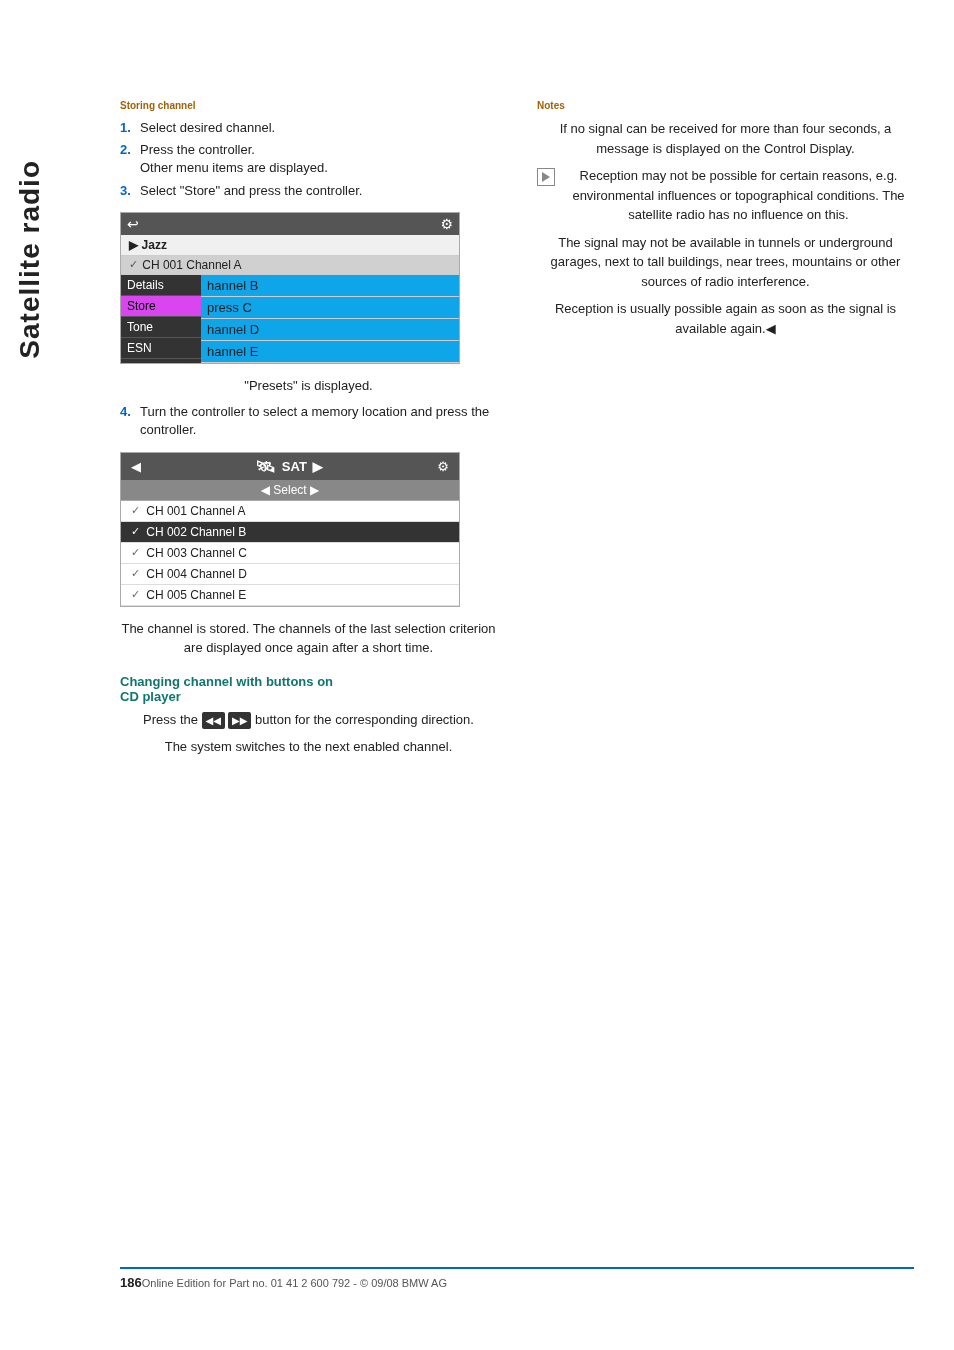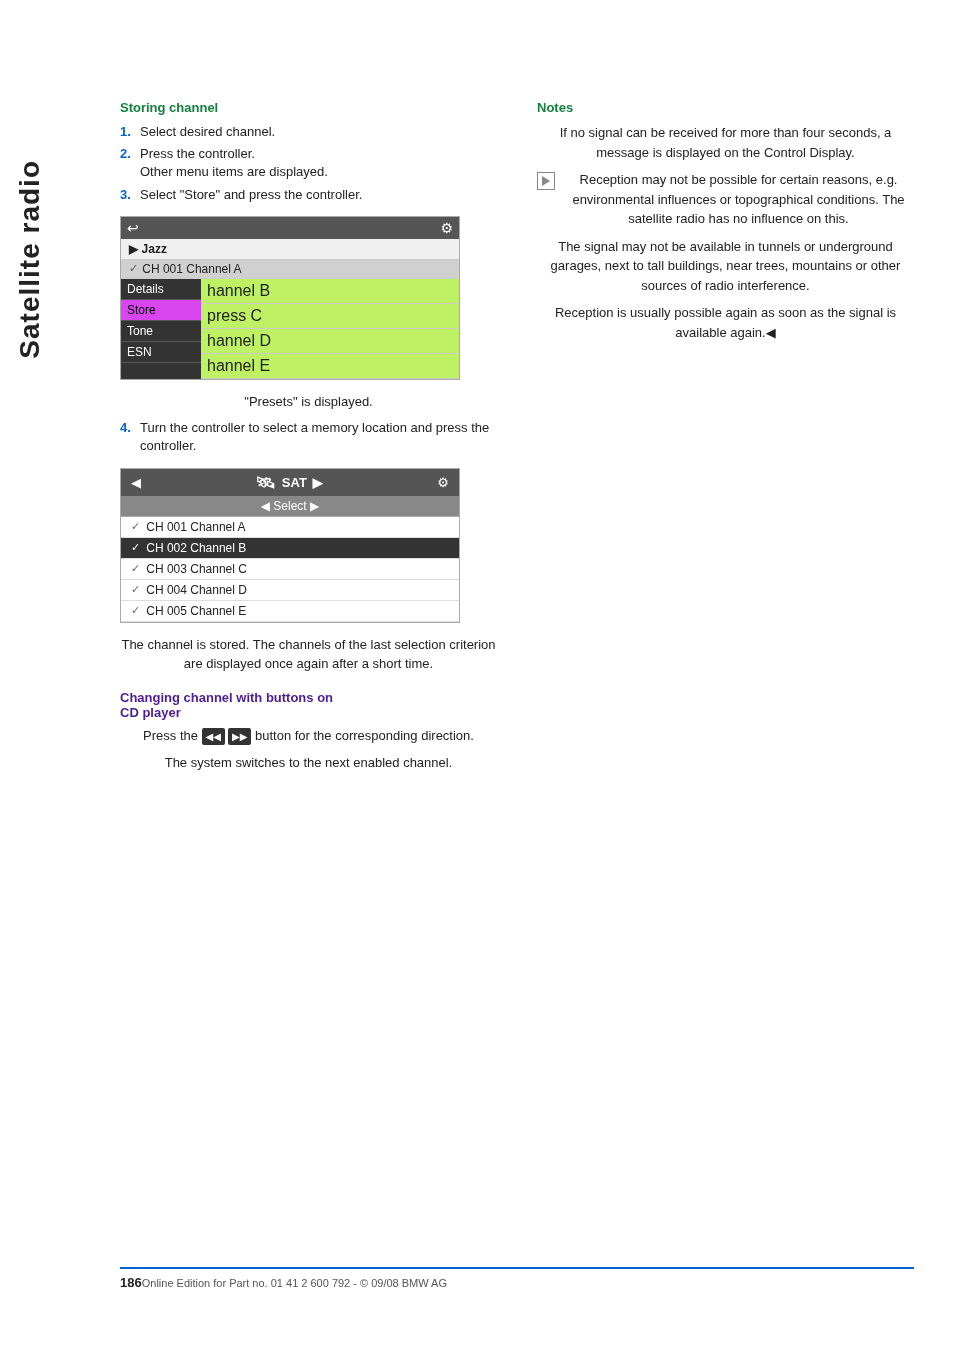--- a/index.html
+++ b/index.html
@@ -48,23 +48,23 @@
       max-width: 380px;
     }
 
     .right-column {
       flex: 1;
       max-width: 380px;
     }
 
     
     .section-title {
-      font-size: 13px;
-      font-weight: bold;
-      color: #15803d;
+      font-size: 10px;
+      font-weight: bold;
+      color: #a16207;
       margin-bottom: 8px;
     }
 
     
     .numbered-list {
       list-style: none;
       padding: 0;
       margin-bottom: 12px;
     }
     .numbered-list li {
@@ -134,23 +134,23 @@
     }
     .menu-item {
       padding: 3px 6px;
       border-bottom: 1px solid #555;
     }
     .menu-item.active {
       background: #d946ef;
       color: #000;
     }
     .channel-list-col {
-      background: #bef264;
+      background: #0ea5e9;
       flex: 1;
-      font-size: 16px;
+      font-size: 13px;
     }
     .channel-list-item {
       padding: 3px 6px;
       border-bottom: 1px solid #ccc;
     }
 
     
     .screen-mockup2 {
       border: 1px solid #aaa;
       margin: 10px 0 12px 0;
@@ -265,21 +265,21 @@
       background: #333;
       color: #fff;
       font-size: 10px;
       padding: 1px 4px;
       border-radius: 2px;
     }
 
     .subheading {
       font-size: 13px;
       font-weight: bold;
-      color: #4c1d95;
+      color: #0f766e;
       margin-bottom: 6px;
       margin-top: 16px;
     }
   </style>
 </head>
 <body>
 
 <div class="sidebar">
   <span class="sidebar-text">Satellite radio</span>
 </div>

